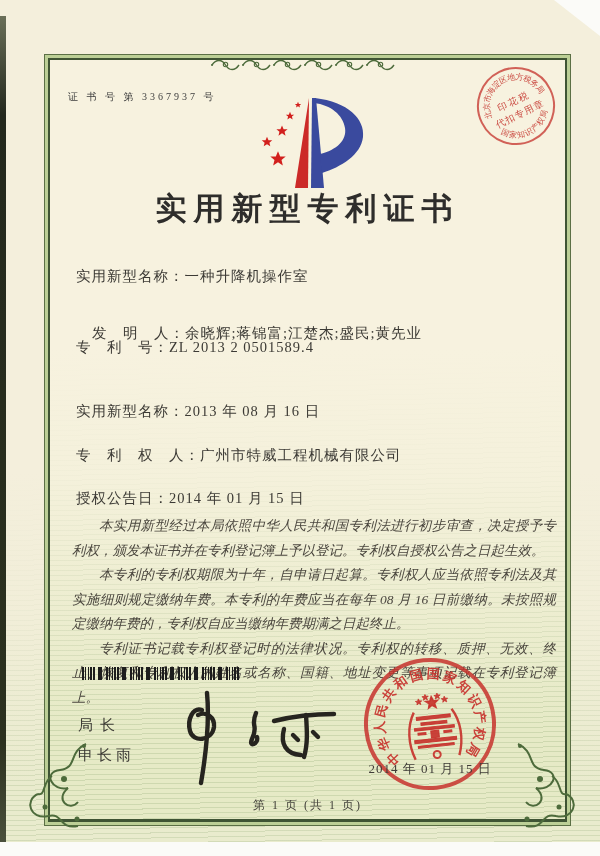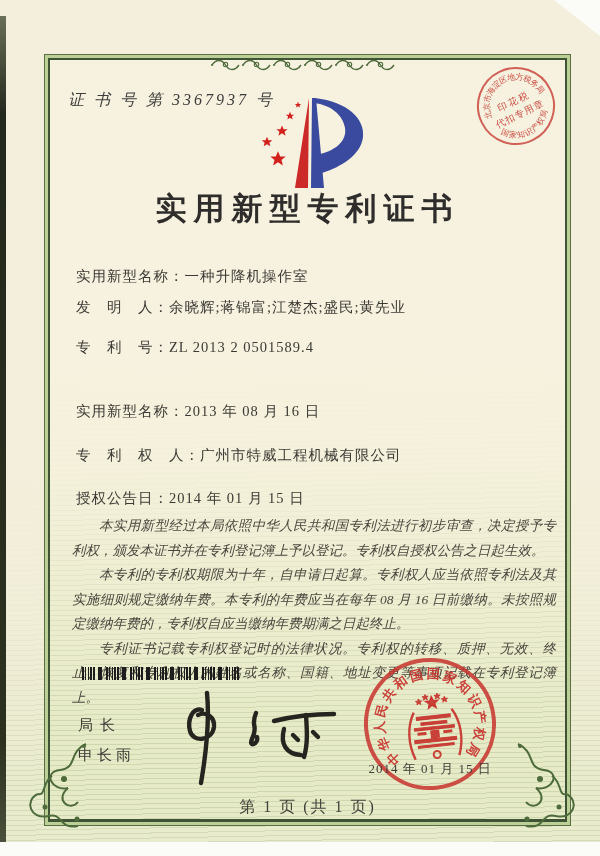--- a/index.html
+++ b/index.html
@@ -17,28 +17,28 @@
   .scan-corner{right:0;top:0;width:46px;height:36px;background:#fbfbf8;clip-path:polygon(0 0,100% 0,100% 100%);}
 
   
   .frame{left:44px;top:54px;width:527px;height:772px;border:1px solid #5b6f45;background:#bccf96;padding:3px;box-sizing:border-box;}
   .frame-in{width:100%;height:100%;box-sizing:border-box;border:2px solid #3f5434;border-bottom-width:3px;
     background-color:#e6eac6;
     background-image:
       linear-gradient(180deg,#f7f2df 0%,#f7f2df 38%,rgba(247,242,223,.85) 55%,rgba(247,242,223,0) 88%),
       repeating-linear-gradient(179deg,rgba(110,145,85,.20) 0px,rgba(110,145,85,.20) 1px,transparent 1px,transparent 5px);}
 
-  .cert-no{left:68px;top:90px;font-size:16px;letter-spacing:3px;color:#3d3d3d;font-style:italic;}
+  .cert-no{left:68px;top:90px;font-size:10px;letter-spacing:3px;color:#3d3d3d;}
   .top-orn{left:210px;top:57px;width:186px;height:15px;}
 
   .title{left:44px;top:188px;width:527px;text-align:center;font-size:31px;font-weight:bold;
          letter-spacing:7px;color:#2e2d2b;}
 
   .field{left:76px;font-size:14.5px;color:#3c3a35;letter-spacing:1px;white-space:nowrap;}
-  .f0{top:267px;} .f1{top:298px;} .f2{top:338px;} .f3{top:402px;} .f4{top:446px;text-align:right;} .f5{top:489px;}
+  .f0{top:267px;} .f1{top:324px;margin-left:16px;} .f2{top:338px;} .f3{top:402px;} .f4{top:446px;text-align:right;} .f5{top:489px;}
 
   .body-text{left:72px;top:514px;width:484px;font-size:13.5px;line-height:1.82;color:#4a463e;
              font-style:italic;text-align:justify;}
   .body-text p{margin:0;text-indent:2em;font-style:italic;}
 
   .barcode{left:82px;top:667px;width:158px;height:13px;
     background-image:
       repeating-linear-gradient(90deg,#1d1d1d 0 2px,transparent 2px 3px,#1d1d1d 3px 4px,transparent 4px 8px),
       repeating-linear-gradient(90deg,#1d1d1d 0 1px,transparent 1px 6px);}
 
@@ -58,21 +58,21 @@
   .stamp-tax .arc{font-size:8px;}
   .tax-line1{left:0;top:26px;width:100%;text-align:center;font-size:9.5px;letter-spacing:2px;}
   .tax-line2{left:0;top:40px;width:100%;text-align:center;font-size:9.5px;letter-spacing:1px;}
 
   .arc span{position:absolute;left:50%;top:50%;display:block;}
 
   .corner-orn{width:74px;height:94px;}
   .orn-l{left:18px;top:742px;}
   .orn-r{left:512px;top:742px;transform:scaleX(-1);}
 
-  .footer{left:44px;top:797px;width:527px;text-align:center;font-size:16px;color:#44423c;letter-spacing:2px;}
+  .footer{left:44px;top:797px;width:527px;text-align:center;font-size:12px;color:#44423c;letter-spacing:2px;}
 </style>
 </head>
 <body>
 
 <div id="page">
 
   <div class="abs paper"></div>
   <div class="abs scan-left"></div>
   <div class="abs scan-bottom"></div>
   <div class="abs scan-corner"></div>

